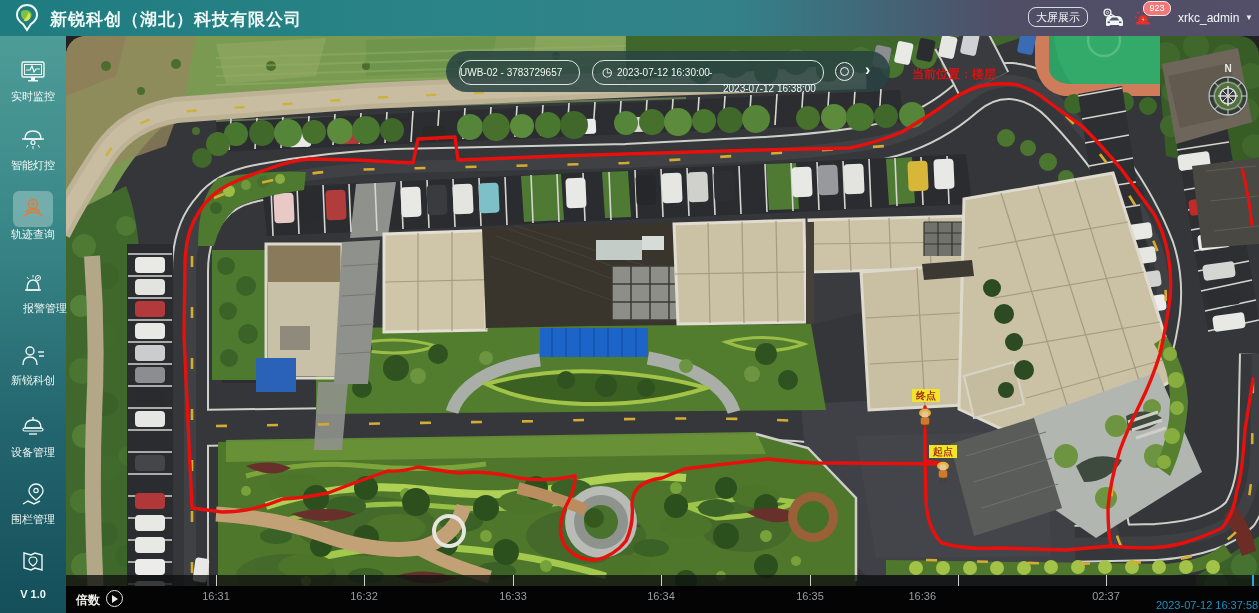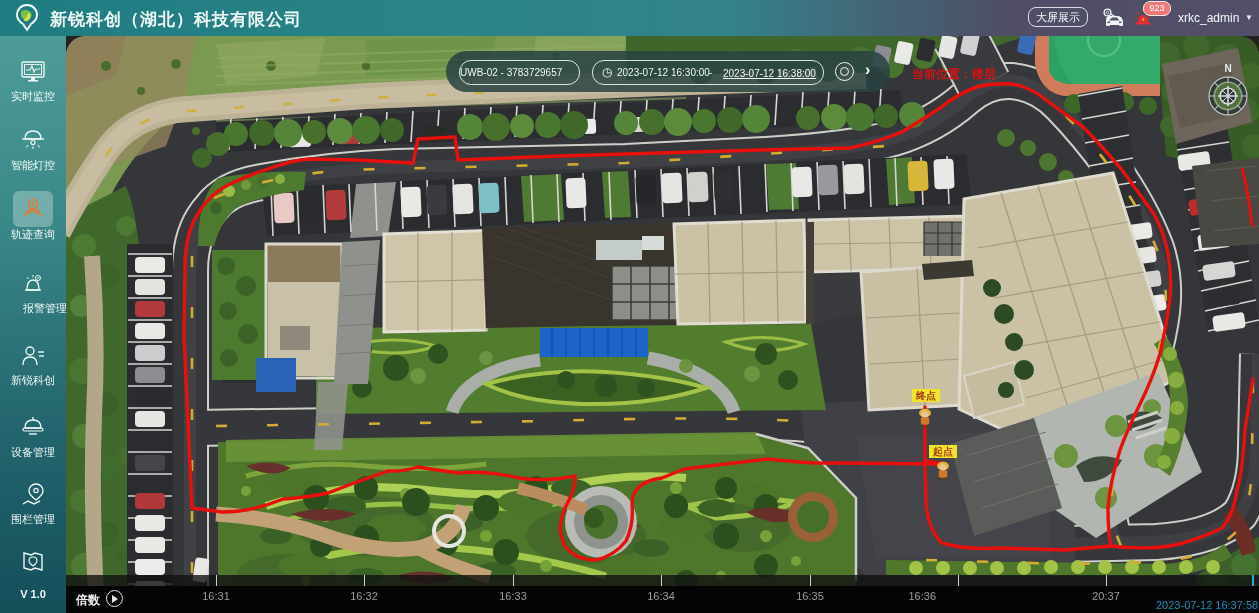--- a/index.html
+++ b/index.html
@@ -798,21 +798,21 @@
 </div>
 
 <div id="ctlbar">
 
   <div class="pill" style="left:13px;top:9px;width:119px;">UWB-02 - 3783729657</div>
 
   <div class="pill" style="left:146px;top:9px;width:230px;">
     <span style="position:absolute;left:9px;top:0px;font-size:12px;">◷</span>
     <span style="position:absolute;left:24px;top:0;width:90px;white-space:nowrap;">2023-07-12 16:30:00</span>
     <span style="position:absolute;left:116px;top:0;width:12px;">-</span>
-    <span style="position:absolute;left:130px;top:1px;width:95px;white-space:nowrap;text-decoration:underline;">2023-07-12 16:38:00</span>
+    <span style="position:absolute;left:130px;top:16px;width:95px;white-space:nowrap;">2023-07-12 16:38:00</span>
   </div>
 
   <div style="position:absolute;left:389px;top:11px;width:17px;height:17px;border:1.5px solid #f2f7f5;border-radius:50%;">
     <div style="position:absolute;left:3.5px;top:3.5px;width:7px;height:7px;border:1.5px solid #f2f7f5;border-radius:50%;"></div>
   </div>
 
   <div style="position:absolute;left:419px;top:10px;color:#f2f7f5;font-size:16px;font-weight:bold;">›</div>
 </div>
 
 <div id="header">
@@ -952,17 +952,17 @@
 
   <div style="position:absolute;left:40px;top:4px;width:15px;height:15px;border:1.3px solid #e8e8e6;border-radius:50%;">
     <div style="position:absolute;left:5px;top:3.5px;width:0;height:0;border-left:6px solid #e8e8e6;border-top:4px solid transparent;border-bottom:4px solid transparent;"></div>
   </div>
   <div class="tlabel" style="left:150px;">16:31</div>
   <div class="tlabel" style="left:298px;">16:32</div>
   <div class="tlabel" style="left:447px;">16:33</div>
   <div class="tlabel" style="left:595px;">16:34</div>
   <div class="tlabel" style="left:744px;">16:35</div>
   <div class="tlabel" style="left:840px;text-align:right;">16:36</div>
-  <div class="tlabel" style="left:1040px;">20:37</div>
+  <div class="tlabel" style="left:1040px;">02:37</div>
 
   <div style="position:absolute;left:1090px;top:13px;color:#1694c8;font-size:11px;">2023-07-12 16:37:58</div>
 </div>
 </div>
 
 </body></html>

